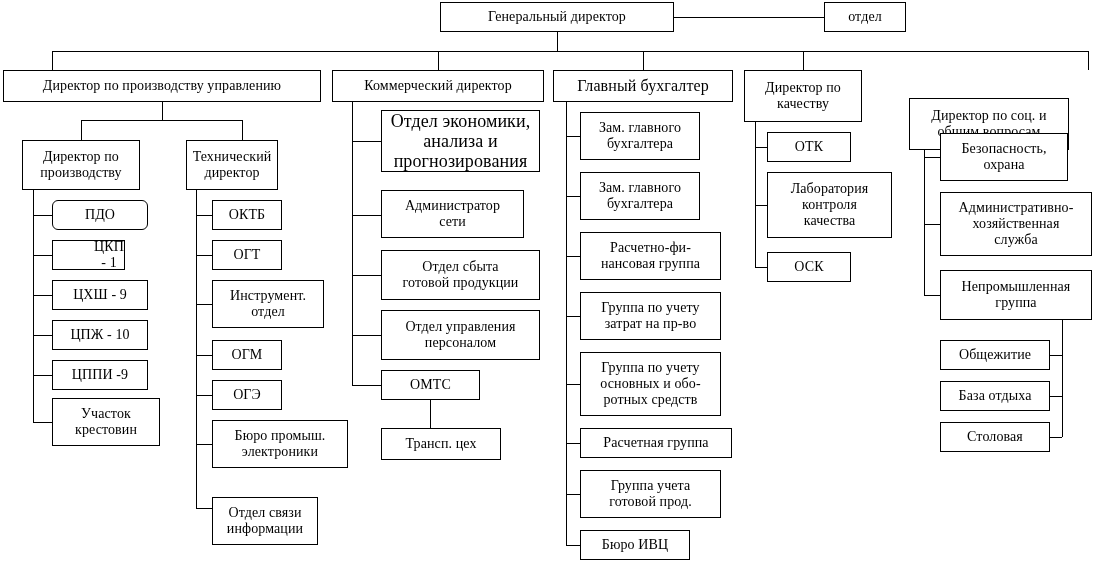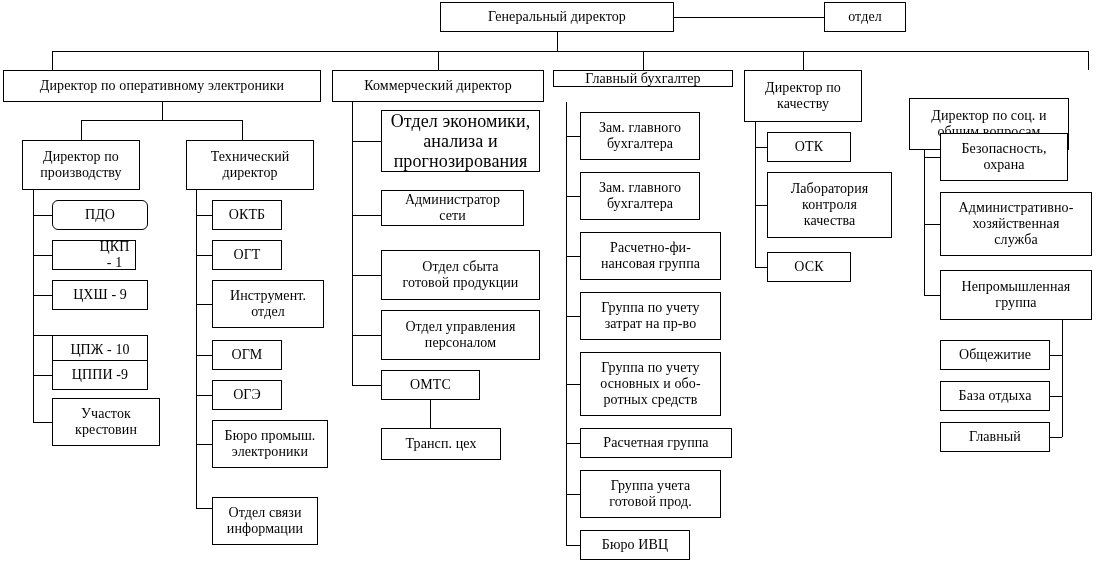--- a/index.html
+++ b/index.html
@@ -94,52 +94,52 @@
     <div class="edge v" style="left: 924px; top: 122px; width: 1px; height: 173px;"></div>
     <div class="edge h" style="left: 924px; top: 157px; width: 16px; height: 1px;"></div>
     <div class="edge h" style="left: 924px; top: 224px; width: 16px; height: 1px;"></div>
     <div class="edge h" style="left: 924px; top: 295px; width: 16px; height: 1px;"></div>
     <div class="edge v" style="left: 1062px; top: 320px; width: 1px; height: 117px;"></div>
     <div class="edge h" style="left: 1050px; top: 355px; width: 12px; height: 1px;"></div>
     <div class="edge h" style="left: 1050px; top: 396px; width: 12px; height: 1px;"></div>
     <div class="edge h" style="left: 1050px; top: 437px; width: 12px; height: 1px;"></div>
     <div class="node" style="left: 440px; top: 2px; width: 234px; height: 30px; font-size: 14px;">Генеральный директор</div>
     <div class="node" style="left: 824px; top: 2px; width: 82px; height: 30px; font-size: 14px;">отдел</div>
-    <div class="node" style="left: 3px; top: 70px; width: 318px; height: 32px; font-size: 14px;">Директор по оперативному электроники</div>
+    <div class="node" style="left: 3px; top: 70px; width: 318px; height: 32px; font-size: 14px;">Директор по производству управлению</div>
     <div class="node" style="left: 332px; top: 70px; width: 212px; height: 32px; font-size: 14px;">Коммерческий директор</div>
-    <div class="node" style="left: 553px; top: 70px; width: 180px; height: 17px; font-size: 14px;">Главный бухгалтер</div>
+    <div class="node" style="left: 553px; top: 70px; width: 180px; height: 32px; font-size: 16px;">Главный бухгалтер</div>
     <div class="node" style="left: 744px; top: 70px; width: 118px; height: 52px; font-size: 14px;">Директор по
 качеству</div>
     <div class="node" style="left: 909px; top: 70px; width: 160px; height: 52px; font-size: 14px; margin-top: 28px;">Директор по соц. и
 общим вопросам</div>
     <div class="node" style="left: 22px; top: 140px; width: 118px; height: 50px; font-size: 14px;">Директор по
 производству</div>
-    <div class="node" style="left: 186px; top: 140px; width: 128px; height: 50px; font-size: 14px;">Технический
+    <div class="node" style="left: 186px; top: 140px; width: 92px; height: 50px; font-size: 14px;">Технический
 директор</div>
     <div class="node" style="left: 52px; top: 200px; width: 96px; height: 30px; font-size: 14px; border-radius: 6px;">ПДО</div>
-    <div class="node" style="left: 52px; top: 240px; width: 84px; height: 30px; font-size: 14px; padding-left: 43px;">ЦКП - 1</div>
+    <div class="node" style="left: 52px; top: 240px; width: 73px; height: 30px; font-size: 14px; padding-left: 43px;">ЦКП - 1</div>
     <div class="node" style="left: 52px; top: 280px; width: 96px; height: 30px; font-size: 14px;">ЦХШ - 9</div>
-    <div class="node" style="left: 52px; top: 320px; width: 96px; height: 30px; font-size: 14px; margin-top: 15px;">ЦПЖ - 10</div>
+    <div class="node" style="left: 52px; top: 320px; width: 96px; height: 30px; font-size: 14px;">ЦПЖ - 10</div>
     <div class="node" style="left: 52px; top: 360px; width: 96px; height: 30px; font-size: 14px;">ЦППИ -9</div>
     <div class="node" style="left: 52px; top: 398px; width: 108px; height: 48px; font-size: 14px;">Участок
 крестовин</div>
     <div class="node" style="left: 212px; top: 200px; width: 70px; height: 30px; font-size: 14px;">ОКТБ</div>
     <div class="node" style="left: 212px; top: 240px; width: 70px; height: 30px; font-size: 14px;">ОГТ</div>
     <div class="node" style="left: 212px; top: 280px; width: 112px; height: 48px; font-size: 14px;">Инструмент.
 отдел</div>
     <div class="node" style="left: 212px; top: 340px; width: 70px; height: 30px; font-size: 14px;">ОГМ</div>
     <div class="node" style="left: 212px; top: 380px; width: 70px; height: 30px; font-size: 14px;">ОГЭ</div>
-    <div class="node" style="left: 212px; top: 420px; width: 116px; height: 48px; font-size: 14px;">Бюро промыш.
+    <div class="node" style="left: 212px; top: 420px; width: 136px; height: 48px; font-size: 14px;">Бюро промыш.
 электроники</div>
     <div class="node" style="left: 212px; top: 497px; width: 106px; height: 48px; font-size: 14px;">Отдел связи
 информации</div>
     <div class="node" style="left: 381px; top: 110px; width: 159px; height: 62px; font-size: 18px;">Отдел экономики,
 анализа и
 прогнозирования</div>
-    <div class="node" style="left: 381px; top: 190px; width: 143px; height: 36px; font-size: 14px;">Администратор
+    <div class="node" style="left: 381px; top: 190px; width: 143px; height: 48px; font-size: 14px;">Администратор
 сети</div>
     <div class="node" style="left: 381px; top: 250px; width: 159px; height: 50px; font-size: 14px;">Отдел сбыта
 готовой продукции</div>
     <div class="node" style="left: 381px; top: 310px; width: 159px; height: 50px; font-size: 14px;">Отдел управления
 персоналом</div>
     <div class="node" style="left: 381px; top: 370px; width: 99px; height: 30px; font-size: 14px;">ОМТС</div>
     <div class="node" style="left: 381px; top: 428px; width: 120px; height: 32px; font-size: 14px;">Трансп. цех</div>
     <div class="node" style="left: 580px; top: 112px; width: 120px; height: 48px; font-size: 14px;">Зам. главного
 бухгалтера</div>
     <div class="node" style="left: 580px; top: 172px; width: 120px; height: 48px; font-size: 14px;">Зам. главного
@@ -162,14 +162,14 @@
     <div class="node" style="left: 767px; top: 252px; width: 84px; height: 30px; font-size: 14px;">ОСК</div>
     <div class="node" style="left: 940px; top: 133px; width: 128px; height: 48px; font-size: 14px;">Безопасность,
 охрана</div>
     <div class="node" style="left: 940px; top: 192px; width: 152px; height: 64px; font-size: 14px;">Административно-
 хозяйственная
 служба</div>
     <div class="node" style="left: 940px; top: 270px; width: 152px; height: 50px; font-size: 14px;">Непромышленная
 группа</div>
     <div class="node" style="left: 940px; top: 340px; width: 110px; height: 30px; font-size: 14px;">Общежитие</div>
     <div class="node" style="left: 940px; top: 381px; width: 110px; height: 30px; font-size: 14px;">База отдыха</div>
-    <div class="node" style="left: 940px; top: 422px; width: 110px; height: 30px; font-size: 14px;">Главный</div>
+    <div class="node" style="left: 940px; top: 422px; width: 110px; height: 30px; font-size: 14px;">Столовая</div>
   </div>
 
 </body></html>

